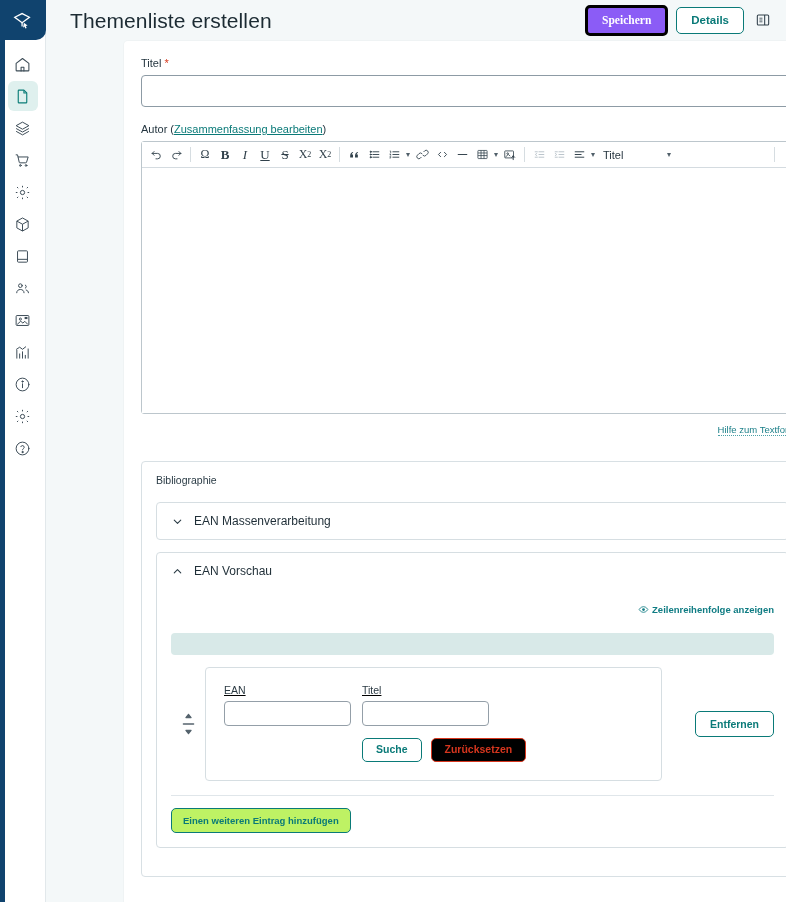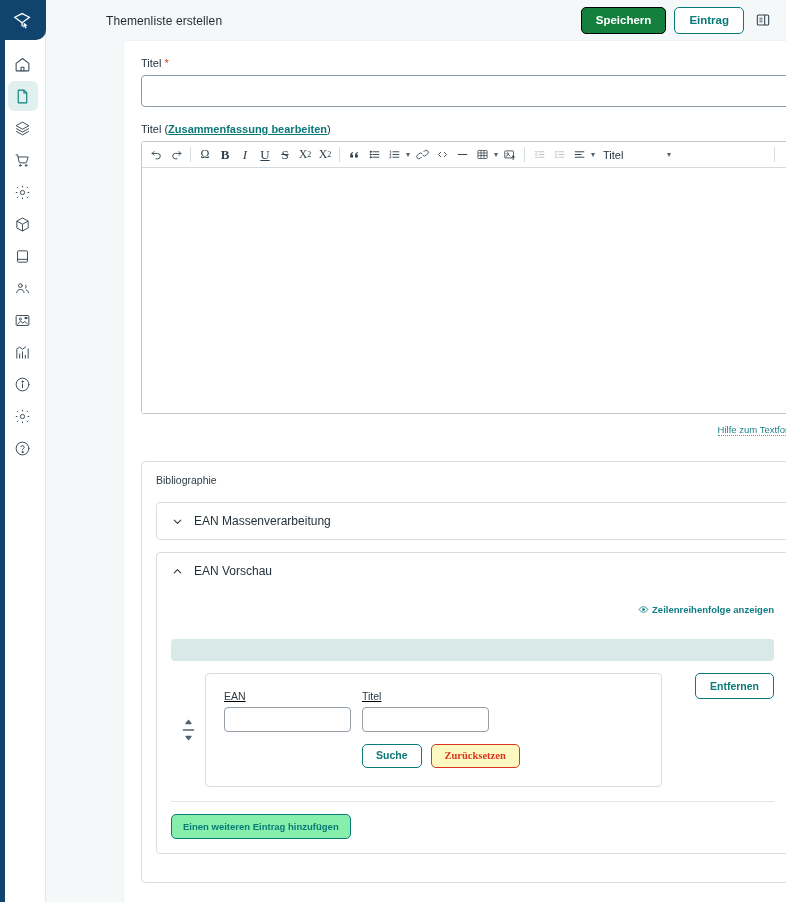--- a/index.html
+++ b/index.html
@@ -37,45 +37,45 @@
   .rail-item.active { background: #dff0ee; color: #0a7c77; }
   .rail-item svg { display: block; }
 
   
   .main { flex: 1; height: 902px; position: relative; background: #f4f8f9; overflow: hidden; }
 
   .topbar {
     height: 41px; display: flex; align-items: center;
     padding: 0 12px 0 24px; background: #f4f8f9;
   }
-  .page-title { font-size: 12px; color: #1c2b33; font-weight: 400; letter-spacing: .1px; margin-left: 36px; }
+  .page-title { font-size: 21px; color: #1c2b33; font-weight: 400; letter-spacing: .1px; }
   .topbar-actions { margin-left: auto; display: flex; align-items: center; gap: 8px; }
   .btn {
     font-family: "Liberation Sans", sans-serif;
     font-size: 11.5px; border-radius: 5px; cursor: pointer;
     padding: 6px 14px; line-height: 1.1; white-space: nowrap;
   }
-  .btn-primary { background: #15803d; color: #fff; border: 1px solid #000000; font-weight: bold; }
+  .btn-primary { background: #8b5cf6; color: #fff; border: 3px solid #000000; font-weight: bold; font-family: Liberation Serif, serif; }
   .btn-outline { background: #fff; color: #0a7a78; border: 1px solid #0a7a78; font-weight: bold; }
   .panel-toggle {
     width: 22px; height: 22px; border: none; background: transparent;
     display: flex; align-items: center; justify-content: center; cursor: pointer; color: #31414b;
   }
 
   
   .card {
     position: absolute; left: 78px; top: 41px; width: 697px; min-height: 861px;
     background: #fff; border-radius: 4px 0 0 0;
     box-shadow: 0 0 0 1px rgba(0,0,0,0.02);
   }
   .card-inner { padding: 16px 17px 0 17px; }
 
   .field-label { font-size: 11px; color: #253640; margin-bottom: 6px; display: block; }
   .req { color: #d7371a; }
-  .link { color: #0a7a78; text-decoration: underline; cursor: pointer; font-weight: bold; }
+  .link { color: #0a7a78; text-decoration: underline; cursor: pointer; font-weight: normal; }
 
   .text-input {
     width: 100%; height: 32px; border: 1px solid #8d9ba5; border-radius: 4px;
     background: #fff; padding: 0 8px; font-size: 12px; color: #222;
     font-family: "Liberation Sans", sans-serif; outline: none;
   }
 
   .body-block { margin-top: 16px; }
 
   
@@ -125,21 +125,21 @@
   }
   .acc-head {
     display: flex; align-items: center; gap: 10px;
     padding: 11px 14px; cursor: pointer;
   }
   .acc-title { font-size: 12px; color: #1f2e37; }
   .acc-chev { color: #2a3b45; display: flex; align-items: center; }
   .acc-body { padding: 4px 14px 14px 14px; }
 
   .row-order {
-    text-align: right; margin: 6px 0 22px 0;
+    text-align: right; margin: 6px 0 16px 0;
   }
   .row-order span {
     font-size: 9.5px; color: #0f7c83; font-weight: bold; cursor: pointer;
   }
   .eye-ic { display: inline-block; vertical-align: -2px; margin-right: 3px; }
 
   .teal-bar {
     height: 22px; background: #d8e9e8; border-radius: 4px; margin-bottom: 12px;
   }
 
@@ -157,32 +157,32 @@
   .efield label { display: block; font-size: 10.5px; color: #2b3a43; margin-bottom: 5px; }
   .efield input {
     width: 127px; height: 25px; border: 1px solid #949fa8; border-radius: 4px;
     background: #fff; padding: 0 6px; font-size: 11px;
     font-family: "Liberation Sans", sans-serif; outline: none;
   }
   .entry-actions { display: flex; gap: 9px; margin-top: 12px; padding-left: 138px; }
   .btn-sm { font-size: 10.5px; padding: 5px 13px; border-radius: 5px; cursor: pointer; font-weight: bold;
             font-family: "Liberation Sans", sans-serif; line-height: 1.1; }
   .btn-teal-o { background: #fff; color: #0a7a78; border: 1px solid #0a7a78; }
-  .btn-red-o { background: #fef9c3; color: #d7361e; border: 1px solid #d7361e; font-family: Liberation Serif, serif; }
-
-  .remove-col { display: flex; align-items: flex-start; padding-left: 33px; }
+  .btn-red-o { background: #000000; color: #d7361e; border: 1px solid #d7361e; }
+
+  .remove-col { display: flex; align-items: center; padding-left: 33px; }
   .btn-remove {
     background: #fff; color: #0a7a78; border: 1px solid #0a7a78;
     font-size: 10.5px; padding: 6px 14px; border-radius: 5px; cursor: pointer; font-weight: bold;
     font-family: "Liberation Sans", sans-serif;
   }
 
   .acc-foot { border-top: 1px solid #e0e6ea; margin-top: 14px; padding-top: 12px; }
   .btn-add {
-    background: #86efac; color: #0a7a78; border: 1px solid #0a7a78;
+    background: #bef264; color: #0a7a78; border: 1px solid #0a7a78;
     font-size: 9.5px; padding: 6px 11px; border-radius: 5px; cursor: pointer; font-weight: bold;
     font-family: "Liberation Sans", sans-serif;
   }
 </style>
 </head>
 <body>
 
 <div class="app">
 
   <div class="rail-stripe"></div>
@@ -285,21 +285,21 @@
       </div>
     </div>
   </div>
 
   <div class="main">
 
     <div class="topbar">
       <div class="page-title">Themenliste erstellen</div>
       <div class="topbar-actions">
         <button class="btn btn-primary">Speichern</button>
-        <button class="btn btn-outline">Eintrag</button>
+        <button class="btn btn-outline">Details</button>
         <button class="panel-toggle">
           <svg width="16" height="16" viewBox="0 0 24 24" fill="none" stroke="currentColor" stroke-width="1.6" stroke-linejoin="round">
             <rect x="3.5" y="4.5" width="17" height="15" rx="1.6"></rect>
               <path d="M14.5 4.5v15"></path>
             <path d="M6.6 9.3h4.6M6.6 12h4.6M6.6 14.7h4.6" stroke-width="1.2"></path>
           </svg>
         </button>
       </div>
     </div>
 
@@ -309,21 +309,21 @@
         <div>
           <label class="field-label">
             <span>Titel</span>
             <span class="req">*</span>
           </label>
           <input class="text-input" type="text" value="" placeholder="" style="">
         </div>
 
         <div class="body-block">
           <div class="field-label">
-            <span>Titel (</span><span class="link">Zusammenfassung bearbeiten</span><span>)</span>
+            <span>Autor (</span><span class="link">Zusammenfassung bearbeiten</span><span>)</span>
           </div>
 
           <div class="editor">
             <div class="toolbar">
               <div class="tb">
                 <svg width="13" height="13" viewBox="0 0 24 24" fill="none" stroke="currentColor" stroke-width="1.7" stroke-linecap="round" stroke-linejoin="round">
                     <path d="M4 10h10a5 5 0 0 1 0 10h-3"></path>
                     <path d="M7.5 6.5 4 10l3.5 3.5"></path>
                   </svg>
               </div>

